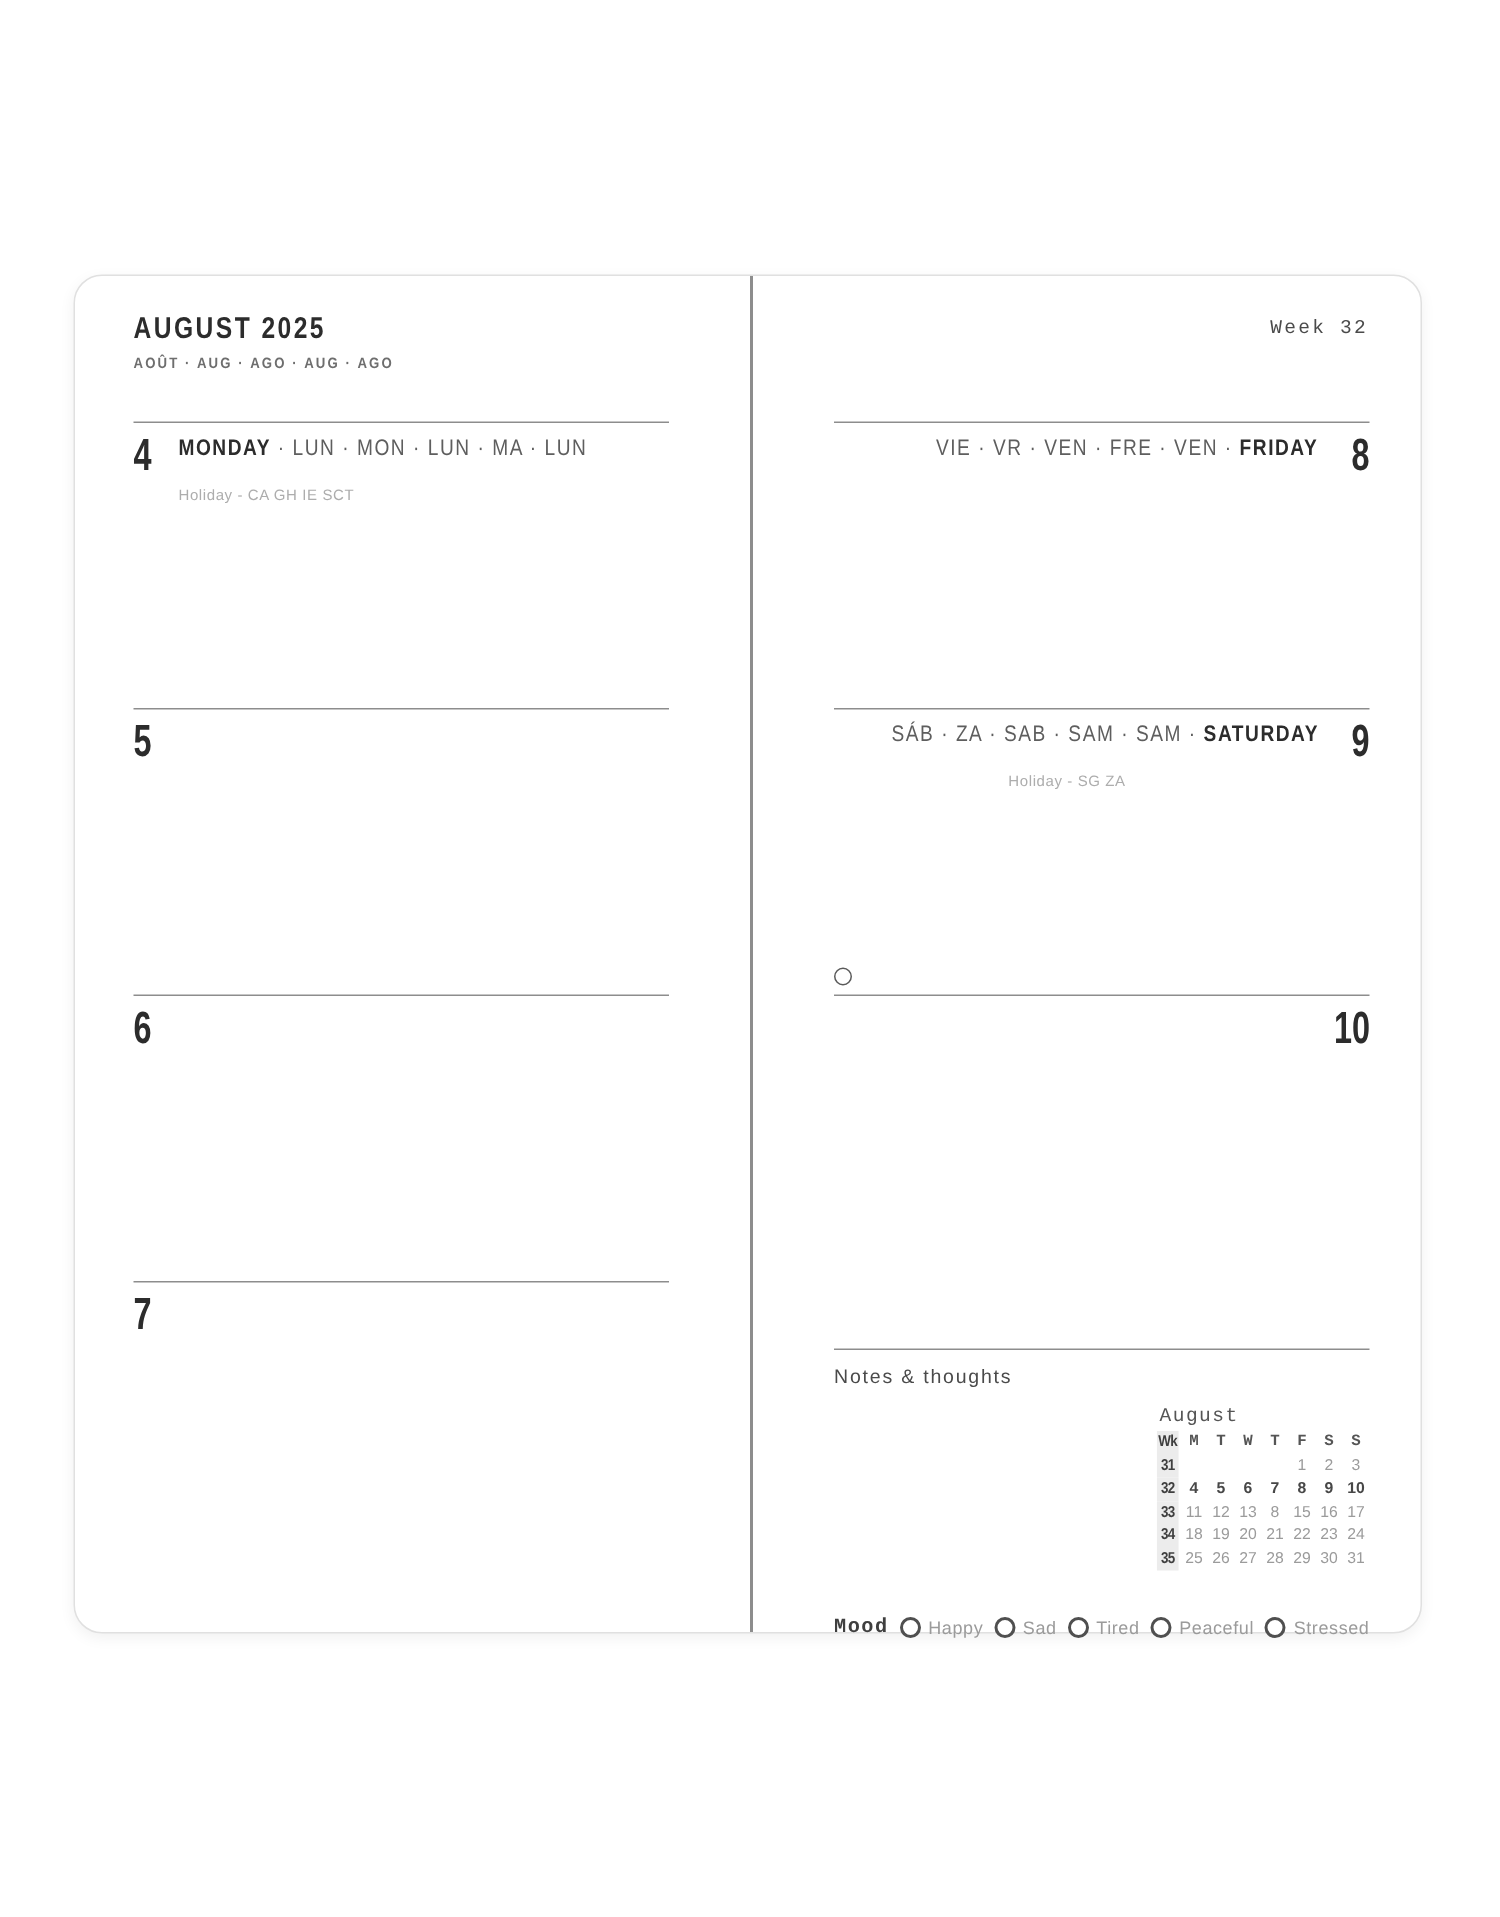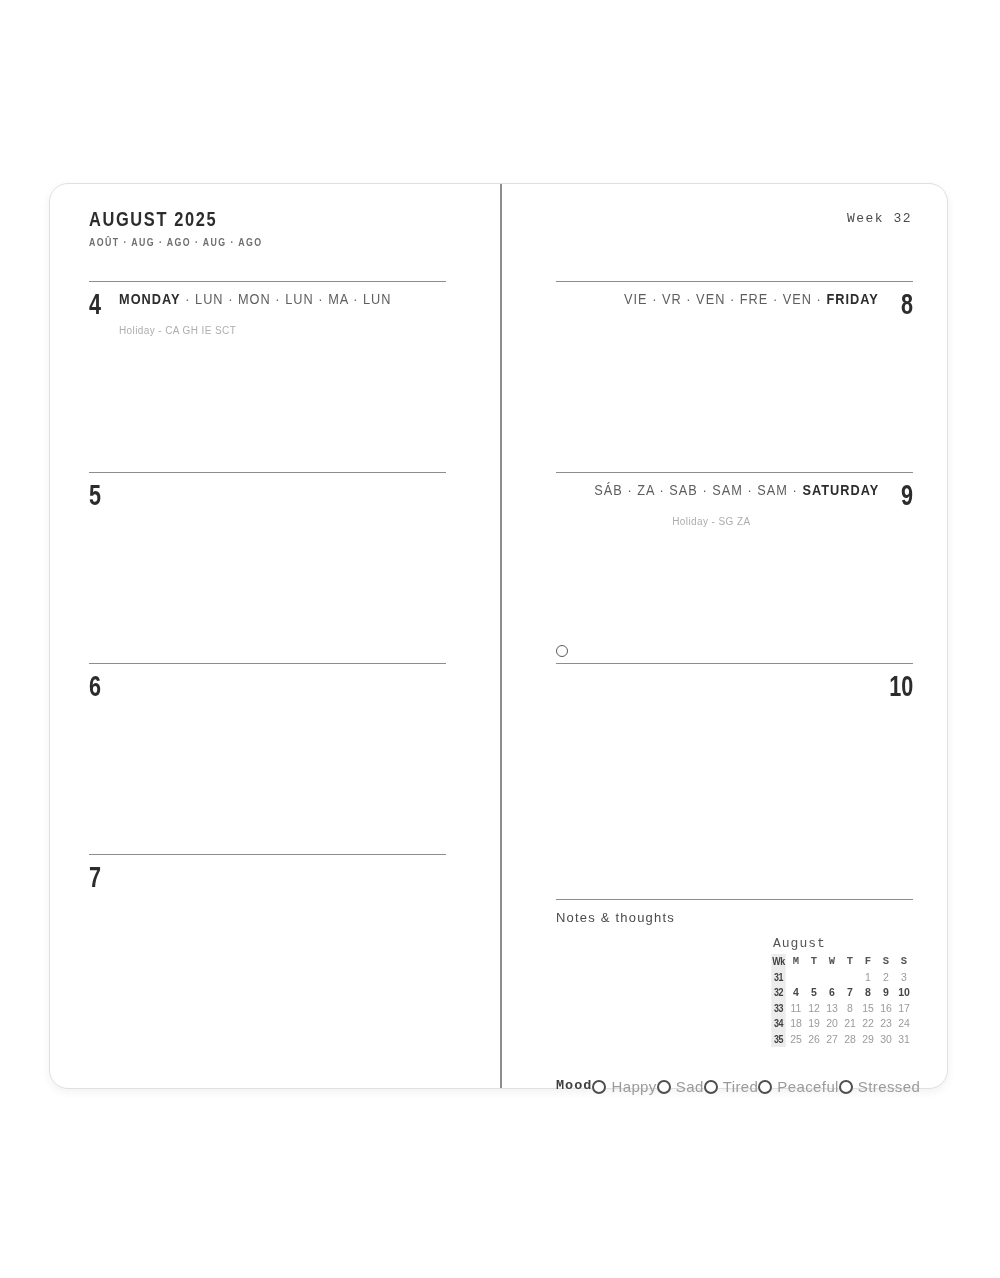--- a/index.html
+++ b/index.html
@@ -90,21 +90,21 @@
   }
   .mood-label {
     font-family:"Liberation Mono", monospace; font-size:13.5px; font-weight:700;
     color:#3f3f3f; letter-spacing:1px;
   }
   .mood-option { display:flex; align-items:center; gap:5px; }
   .mood-radio {
     width:10px; height:10px; border:2px solid #4f4f4f; border-radius:50%;
     background:#ffffff; flex:0 0 auto;
   }
-  .mood-text { font-size:15px; color:#9b9b9b; letter-spacing:0.4px; white-space:nowrap; }
+  .mood-text { font-size:12px; color:#9b9b9b; letter-spacing:0.4px; white-space:nowrap; }
 </style>
 </head>
 <body>
 
 <div class="card">
   <div class="vdivider"></div>
 
   <div class="header-left">
     <div class="page-title">AUGUST 2025</div>
     <div class="page-subtitle">AOÛT · AUG · AGO · AUG · AGO</div>

